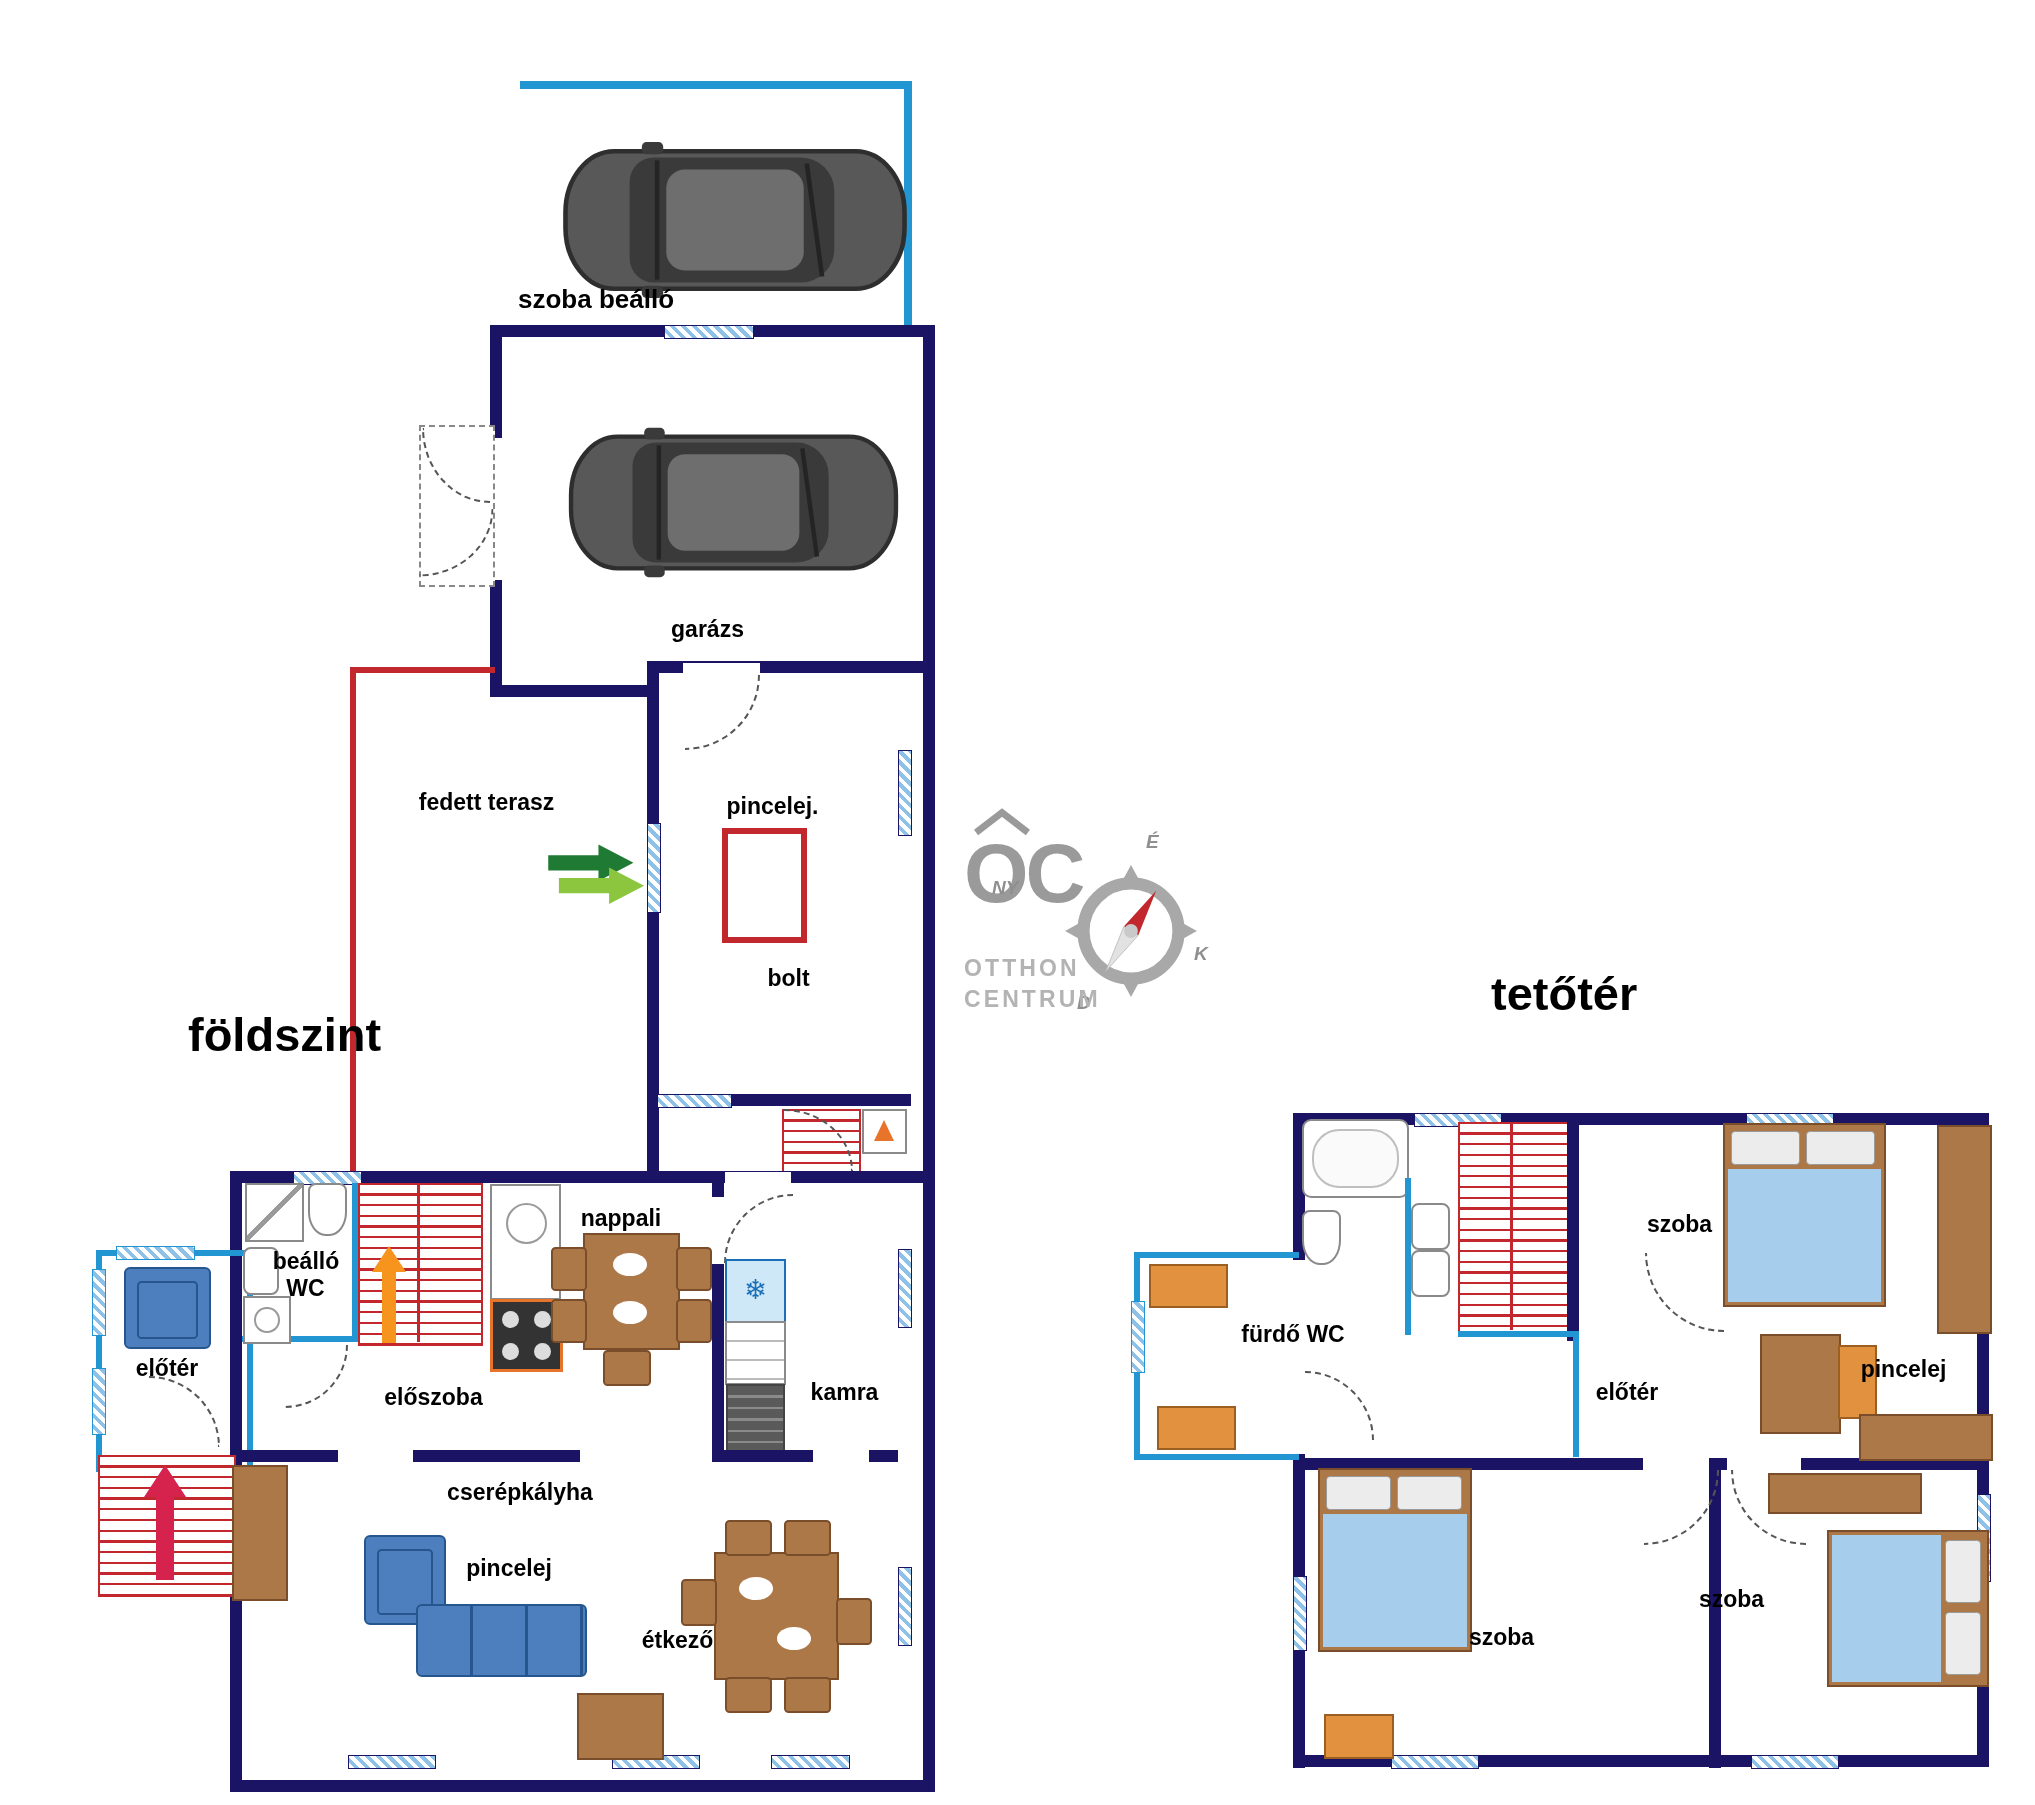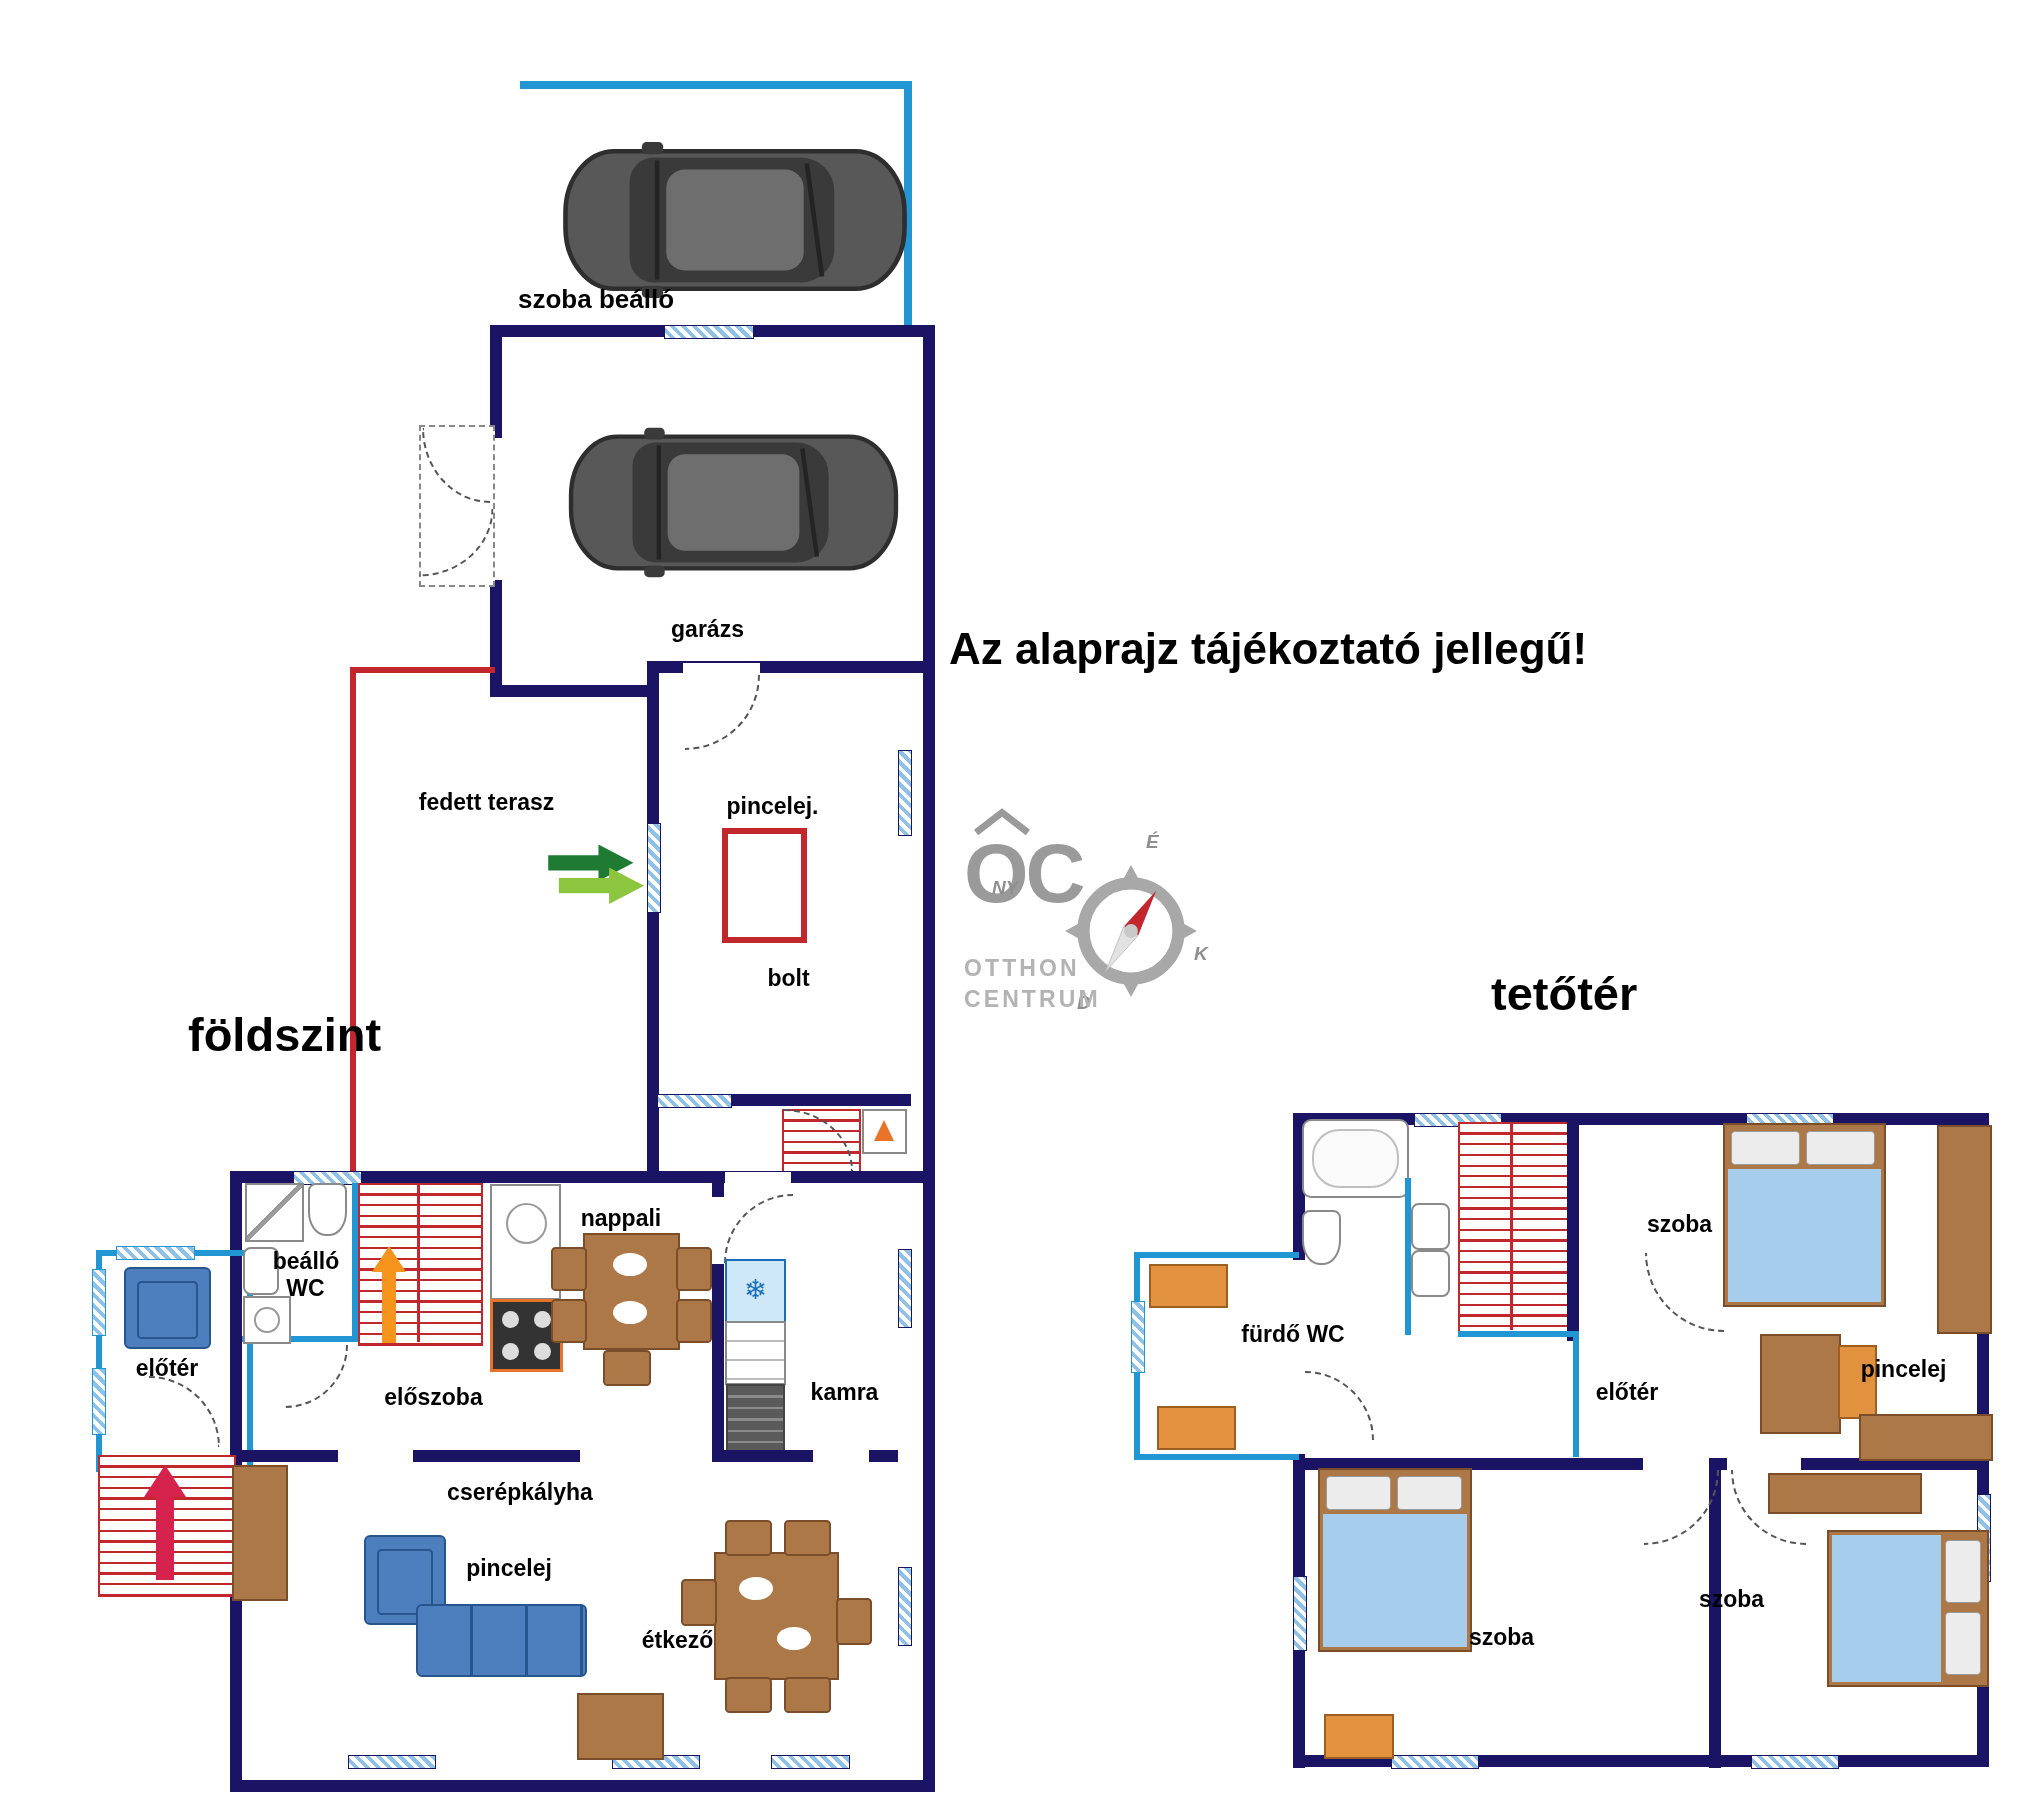--- a/index.html
+++ b/index.html
@@ -252,21 +252,20 @@
   <div class="label" style="left:1452px;top:1625px;width:99px">szoba</div>
 
   <div class="brown" style="left:1768px;top:1473px;width:150px;height:37px"></div>
   <div class="brown" style="left:1827px;top:1530px;width:158px;height:153px">
     <div class="pillow" style="left:116px;top:7.7px;width:34px;height:61px"></div>
     <div class="pillow" style="left:116px;top:80px;width:34px;height:61px"></div>
     <div class="matt" style="left:3.1px;top:3.1px;width:109px;bottom:3.1px"></div>
   </div>
   <div class="label" style="left:1682px;top:1587px;width:99px">szoba</div>
 
-  <div class="title" style="left:949px;top:624px;font-size:44px">Az alaprajz tájékoztató jellegű!</div>
   <div class="title" style="left:188px;top:1007px">földszint</div>
   <div class="title" style="left:1491px;top:966px">tetőtér</div>
 
   <svg style="position:absolute;left:970px;top:808px" width="64" height="27.5" viewBox="0 0 84 36">
     <polyline points="8,32 42,6 76,32" stroke="#9a9a9a" stroke-width="9" fill="none"></polyline>
   </svg>
   <div style="position:absolute;left:964px;top:826px;font-size:83px;font-weight:700;color:#9a9a9a;letter-spacing:-3.1px">OC</div>
   <svg style="position:absolute;left:1062px;top:862px" width="138" height="138" viewBox="0 0 180 180">
     <circle cx="90" cy="90" r="62" fill="#fff" stroke="#a8a8a8" stroke-width="16"></circle>
     <g fill="#a8a8a8">

